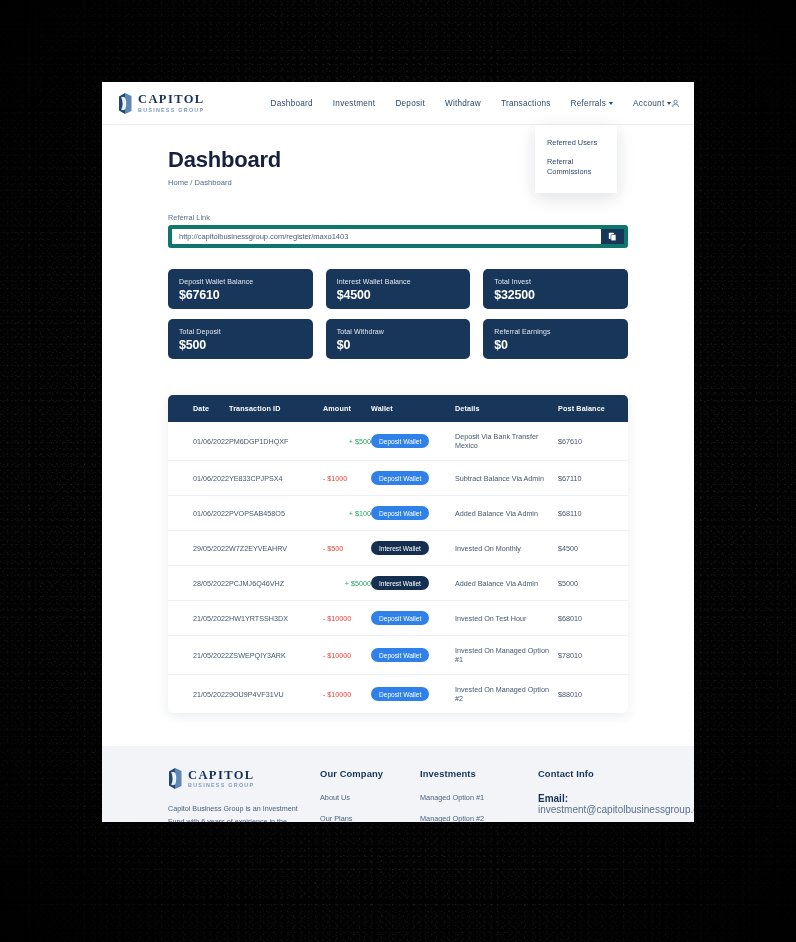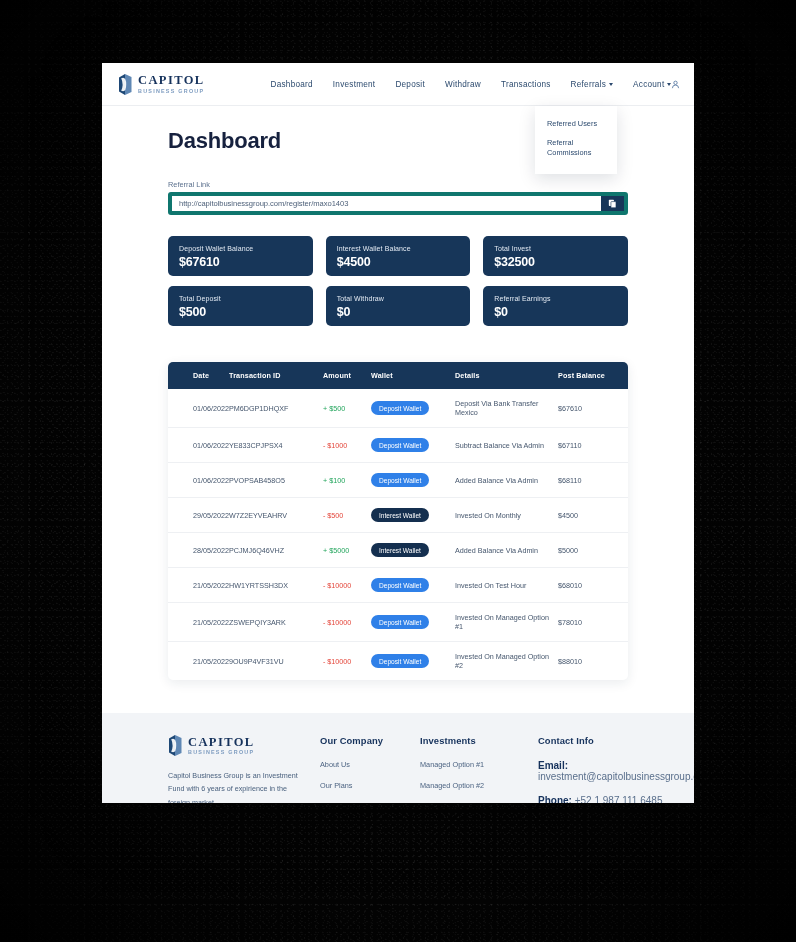--- a/index.html
+++ b/index.html
@@ -33,21 +33,21 @@
   #backdrop::after{
     content:"";
     position:absolute; inset:0;
     background: radial-gradient(ellipse at 50% 50%, rgba(0,0,0,0.0) 30%, rgba(0,0,0,0.55) 72%, #000 100%);
   }
 
   
   #window {
     position: absolute;
     left: 102px;
-    top: 63px;
+    top: 82px;
     width: 592px;
     height: 740px;
     background: #ffffff;
     overflow: hidden;
     box-shadow: 0 14px 50px rgba(0,0,0,0.55);
   }
 
   
   .navbar {
     height: 43px;
@@ -225,21 +225,21 @@
   }
   tbody tr:last-child td { border-bottom: none; }
 
   th.c-date, td.c-date { padding-left: 25px; width: 56px; }
   th.c-txn,  td.c-txn  { width: 94px; }
   th.c-amt,  td.c-amt  { width: 48px; }
   th.c-wal,  td.c-wal  { width: 84px; }
   th.c-det,  td.c-det  { }
   th.c-bal,  td.c-bal  { width: 70px; }
 
-  .amt-pos { color: #22a55c; }
+  .amt-pos { color: #22a55c; text-align: right; }
   .amt-neg { color: #e4453a; }
 
   .badge {
     display: inline-block;
     font-size: 6.6px;
     color: #fff;
     border-radius: 9px;
     padding: 3.5px 8px;
     white-space: nowrap;
     cursor: pointer;
@@ -345,20 +345,21 @@
 
   <div class="dropdown">
     <div class="dd-item">Referred Users</div>
     <div class="dd-item">Referral Commissions</div>
   </div>
 
   <div class="page">
     <div class="container">
 
       <h1 class="title">Dashboard</h1>
+      <div class="crumb">Home / Dashboard</div>
 
       <div class="field-label">Referral Link</div>
       <div class="link-row">
         <div class="link-val">http://capitolbusinessgroup.com/register/maxo1403</div>
         <div class="copy-btn">
           <svg width="9" height="9" viewBox="0 0 16 16">
             <rect x="1.5" y="1.5" width="9" height="11" rx="1.2" fill="#ffffff"></rect>
             <rect x="5.2" y="4.6" width="9" height="11" rx="1.2" fill="#ffffff" stroke="#173659" stroke-width="1.1"></rect>
           </svg>
         </div>

